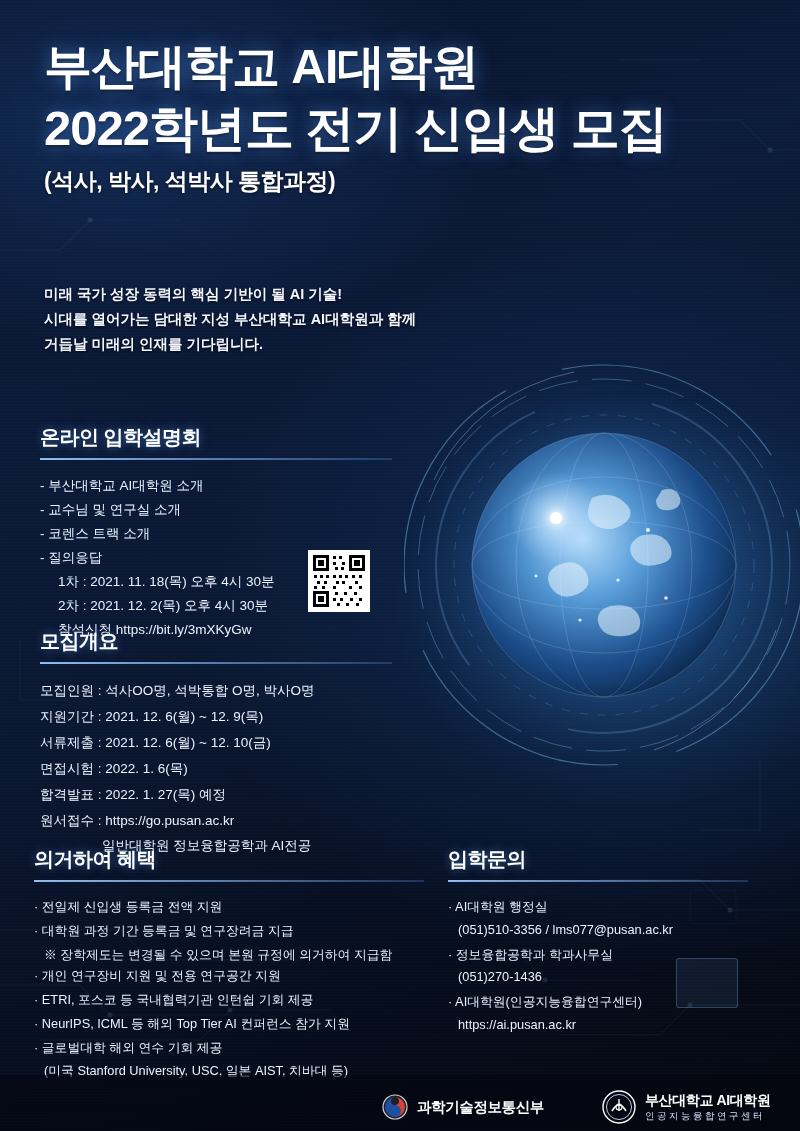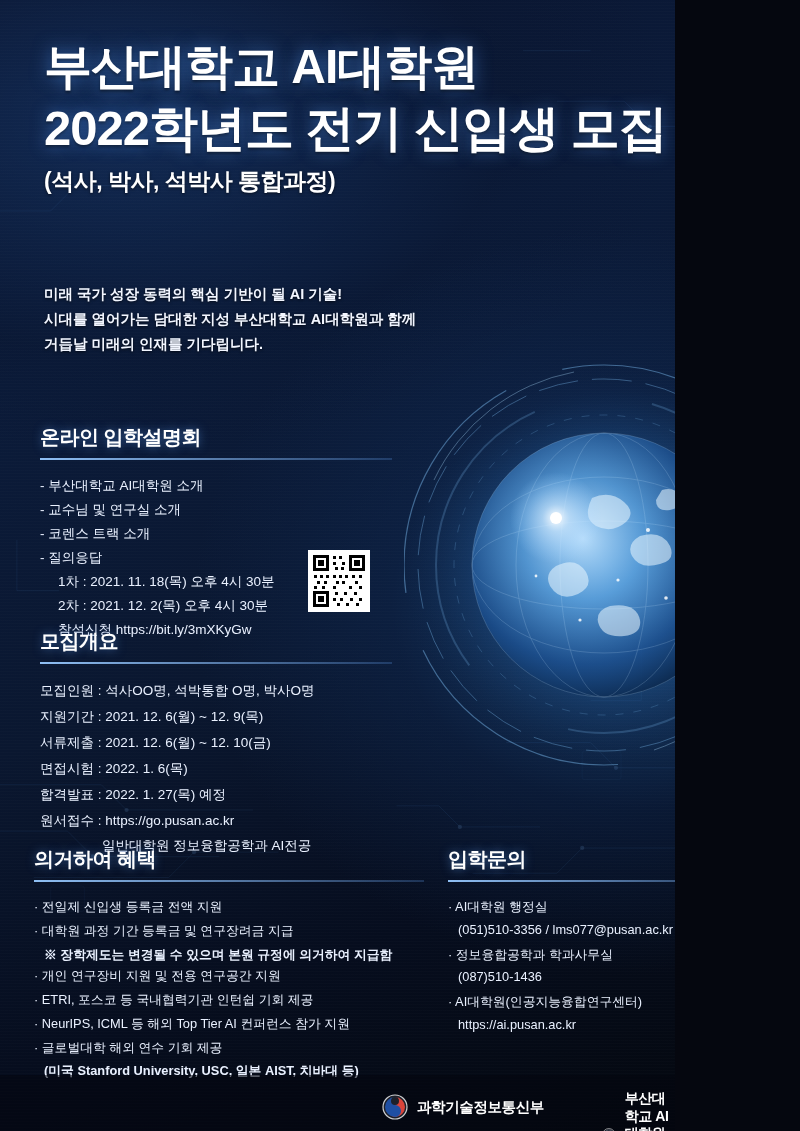--- a/index.html
+++ b/index.html
@@ -2,30 +2,29 @@
 <html lang="ko"><head>
 <meta charset="utf-8">
 <style>
   html, body {
     margin: 0;
     padding: 0;
     background: #05070f;
   }
   .poster {
     position: relative;
-    width: 635px;
+    width: 800px;
     height: 1131px;
     overflow: hidden;
     font-family: "Liberation Sans", sans-serif;
     color: #ffffff;
     background:
       radial-gradient(ellipse 620px 520px at 640px 600px, rgba(40,110,180,0.55) 0%, rgba(16,46,92,0.35) 40%, rgba(6,12,28,0.0) 72%),
       radial-gradient(ellipse 700px 420px at 120px 120px, rgba(24,58,110,0.55) 0%, rgba(8,18,40,0.2) 55%, rgba(5,8,20,0) 80%),
       linear-gradient(160deg, #0a1530 0%, #0b1b3a 28%, #0a1730 55%, #060d1e 78%, #04080f 100%);
-    padding-left: 40px;
   }
   
   .circuit {
     position: absolute;
     inset: 0;
     opacity: 0.30;
     pointer-events: none;
   }
   .grain {
     position: absolute;
@@ -161,21 +160,20 @@
     color: #eaf1ff;
   }
   .sec-benefit .li {
     padding-left: 10px;
     text-indent: -10px;
     margin-bottom: 2px;
   }
   .sec-benefit .note {
     padding-left: 10px;
     text-indent: 0;
-    font-weight: bold;
   }
 
   
   .sec-contact {
     position: absolute;
     left: 448px;
     top: 846px;
     width: 300px;
   }
   .sec-contact .body {
@@ -457,21 +455,21 @@
     </div>
   </div>
 
   <div class="sec-contact">
     <div class="sec-head">입학문의</div>
     <div class="sec-rule"></div>
     <div class="body">
       <div class="li">· AI대학원 행정실</div>
       <div class="sub">(051)510-3356 / lms077@pusan.ac.kr</div>
       <div class="li">· 정보융합공학과 학과사무실</div>
-      <div class="sub">(087)510-1436</div>
+      <div class="sub">(051)270-1436</div>
       <div class="li">· AI대학원(인공지능융합연구센터)</div>
       <div class="sub">https://ai.pusan.ac.kr</div>
     </div>
   </div>
 
   <div class="chip"></div>
 
   <div class="footer"></div>
 
   <div class="logo-msit">

